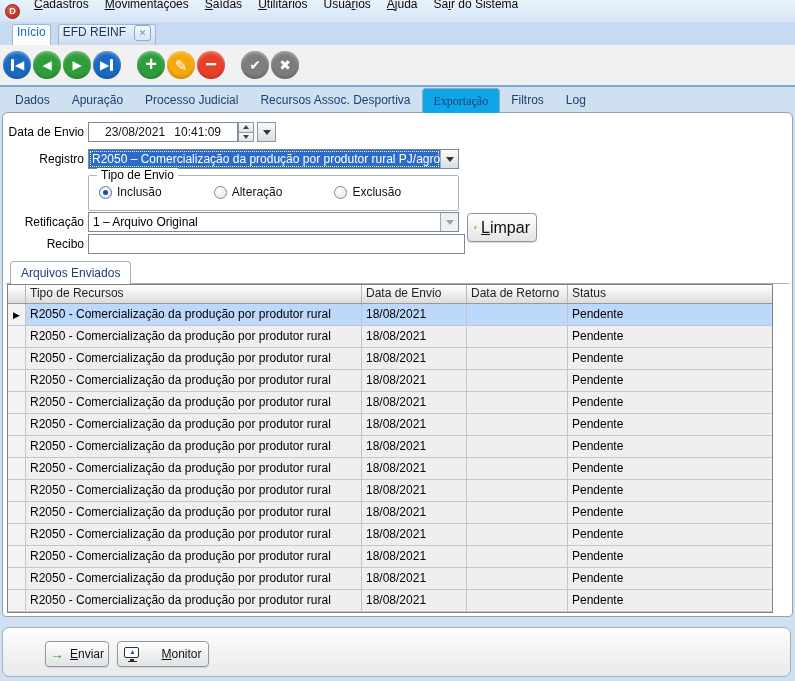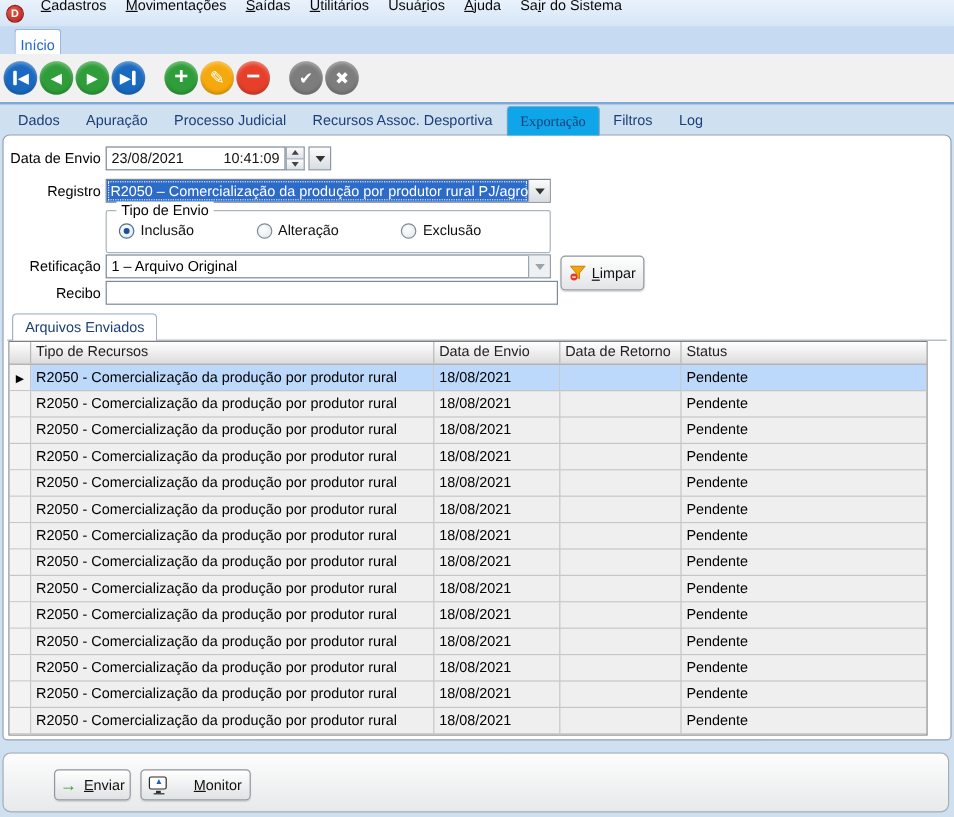--- a/index.html
+++ b/index.html
@@ -11,21 +11,21 @@
     background:linear-gradient(#e9f2fc,#d6e5f6);display:flex;align-items:center;}
   .app-icon{width:13px;height:13px;margin:0 6px 0 5px;border-radius:50%;
     background:radial-gradient(circle at 35% 30%,#e8564a,#b42318);border:1px solid #8e1f18;
     color:#fff;font-size:9px;font-weight:bold;display:flex;align-items:center;justify-content:center;line-height:1;}
   .menu-item{padding:0 8px;height:36px;line-height:22px;cursor:default;color:#0a0a0a;}
   .menu-item u{text-decoration:underline;}
 
   
   .doctabs{position:absolute;top:22px;left:0;width:100%;height:23px;background:#c6daf2;
     display:flex;align-items:flex-end;padding-left:12px;box-sizing:border-box;gap:7px;}
-  .doctab{height:20px;display:flex;align-items:flex-end;padding:0 4px;border:1px solid #9db7d4;
+  .doctab{height:20px;display:flex;align-items:flex-start;padding:0 4px;border:1px solid #9db7d4;
     border-bottom:none;border-radius:3px 3px 0 0;background:linear-gradient(#eaf3fc,#cadcf3);color:#17335e;margin-top:44px;}
   .doctab.active{background:#fdfeff;color:#2367c5;}
   .closebox{margin-left:8px;width:15px;height:14px;border:1px solid #90a9c2;border-radius:3px;
     background:linear-gradient(#f4f9fe,#d8e6f4);color:#76client;color:#7c8da0;font-size:9px;
     display:flex;align-items:center;justify-content:center;line-height:1;}
 
   
   .toolbar{position:absolute;top:45px;left:0;width:100%;height:40px;background:#f1f1f2;
     display:flex;align-items:center;padding-left:3px;box-sizing:border-box;gap:2px;}
   .tbtn{width:28px;height:28px;border-radius:50%;display:flex;align-items:center;justify-content:center;
@@ -46,21 +46,21 @@
   .subtab.active{background:#0ea5e9;border:1px solid #97a8bc;border-bottom:none;border-radius:4px 4px 0 0;
     height:24px;margin-bottom:-1px;line-height:25px;font-family:Liberation Serif, serif;}
 
   
   .panel{position:absolute;top:112px;left:2px;width:789px;height:503px;background:#fff;
     border:1px solid #93a1b1;border-radius:6px 6px 4px 4px;z-index:1;}
   .form-label{position:absolute;width:79px;text-align:right;color:#000;}
 
   .field{position:absolute;border:1px solid #7a8a99;background:#fff;box-sizing:border-box;height:20px;
     display:flex;align-items:center;}
-  .datefield{left:85px;top:9px;width:150px;padding:0 4px;justify-content:space-between;}
+  .datefield{left:85px;top:9px;width:150px;padding:0 16px;justify-content:space-between;}
   .spinner{position:absolute;left:235px;top:9px;width:16px;height:20px;display:flex;flex-direction:column;box-sizing:border-box;}
   .spin-btn{flex:1;border:1px solid #8b98a5;background:linear-gradient(#fbfbfb,#dfe2e5);
     display:flex;align-items:center;justify-content:center;box-sizing:border-box;}
   .spin-btn + .spin-btn{border-top:none;}
   .spin-up::before{content:"";border-left:3px solid transparent;border-right:3px solid transparent;border-bottom:4px solid #444;}
   .spin-down::before{content:"";border-left:3px solid transparent;border-right:3px solid transparent;border-top:4px solid #444;}
   .dropbtn{position:absolute;left:254px;top:9px;width:19px;height:20px;border:1px solid #8b98a5;
     background:linear-gradient(#fbfbfb,#d9dde1);display:flex;align-items:center;justify-content:center;box-sizing:border-box;cursor:pointer;}
   .dropbtn::before{content:"";border-left:4px solid transparent;border-right:4px solid transparent;border-top:5px solid #333;}
 
@@ -85,21 +85,21 @@
   .radio-dot{width:5px;height:5px;border-radius:50%;background:#1b4e9b;display:none;}
   .radio-option.selected .radio-circle{border-color:#4a6f9b;}
   .radio-option.selected .radio-dot{display:block;}
 
   .combo.retific{top:99px;}
   .txt.recibo{position:absolute;left:85px;top:121px;width:369px;height:18px;border:1px solid #7a8a99;
     font-family:inherit;font-size:12px;padding:0 3px;}
 
   .limpar-btn{position:absolute;left:464px;top:100px;width:70px;height:29px;border:1px solid #8f979e;border-radius:4px;
     background:linear-gradient(#ffffff,#e2e4e6);display:flex;align-items:center;justify-content:center;gap:4px;
-    font-family:inherit;font-size:12px;color:#111;cursor:pointer;box-shadow:0 1px 1px rgba(0,0,0,.15);}
+    font-family:inherit;font-size:16px;color:#111;cursor:pointer;box-shadow:0 1px 1px rgba(0,0,0,.15);}
 
   
   .gridtab-strip{position:absolute;top:149px;left:3px;right:3px;height:22px;border-bottom:1px solid #9fb0c0;
     display:flex;align-items:flex-end;padding-left:4px;box-sizing:border-box;}
   .gridtab{height:22px;line-height:22px;padding:0 10px;background:#fff;border:1px solid #9fb0c0;border-bottom:none;
     border-radius:4px 4px 0 0;margin-bottom:-1px;color:#1c3f77;}
 
   .grid{position:absolute;top:171px;left:4px;width:766px;border:1px solid #808080;box-sizing:border-box;background:#fff;}
   .grid-header{display:flex;height:18px;background:linear-gradient(#ffffff,#dcdcdc);border-bottom:1px solid #9a9a9a;}
   .gh{box-sizing:border-box;border-right:1px solid #b8b8b8;line-height:17px;padding-left:4px;color:#222;overflow:hidden;white-space:nowrap;}
@@ -155,20 +155,24 @@
         <div class="menu-item"><span></span><u>A</u><span>juda</span></div>
 
         <div class="menu-item"><span>Sa</span><u>i</u><span>r do Sistema</span></div>
       </div>
   </div>
 
   <div class="doctabs">
     <div class="doctab active">
       <span>Início</span>
     </div>
+    <div class="doctab">
+      <span>EFD REINF</span>
+      <span class="closebox">✕</span>
+    </div>
   </div>
 
   <div class="toolbar">
       <div class="tbtn" style="background: rgb(26, 106, 193);">
         <i class="bar"></i>
         <i class="tri">◀</i>
       </div>
       <div class="tbtn" style="background: rgb(47, 158, 58);">
         <i class="tri">◀</i>
       </div>

